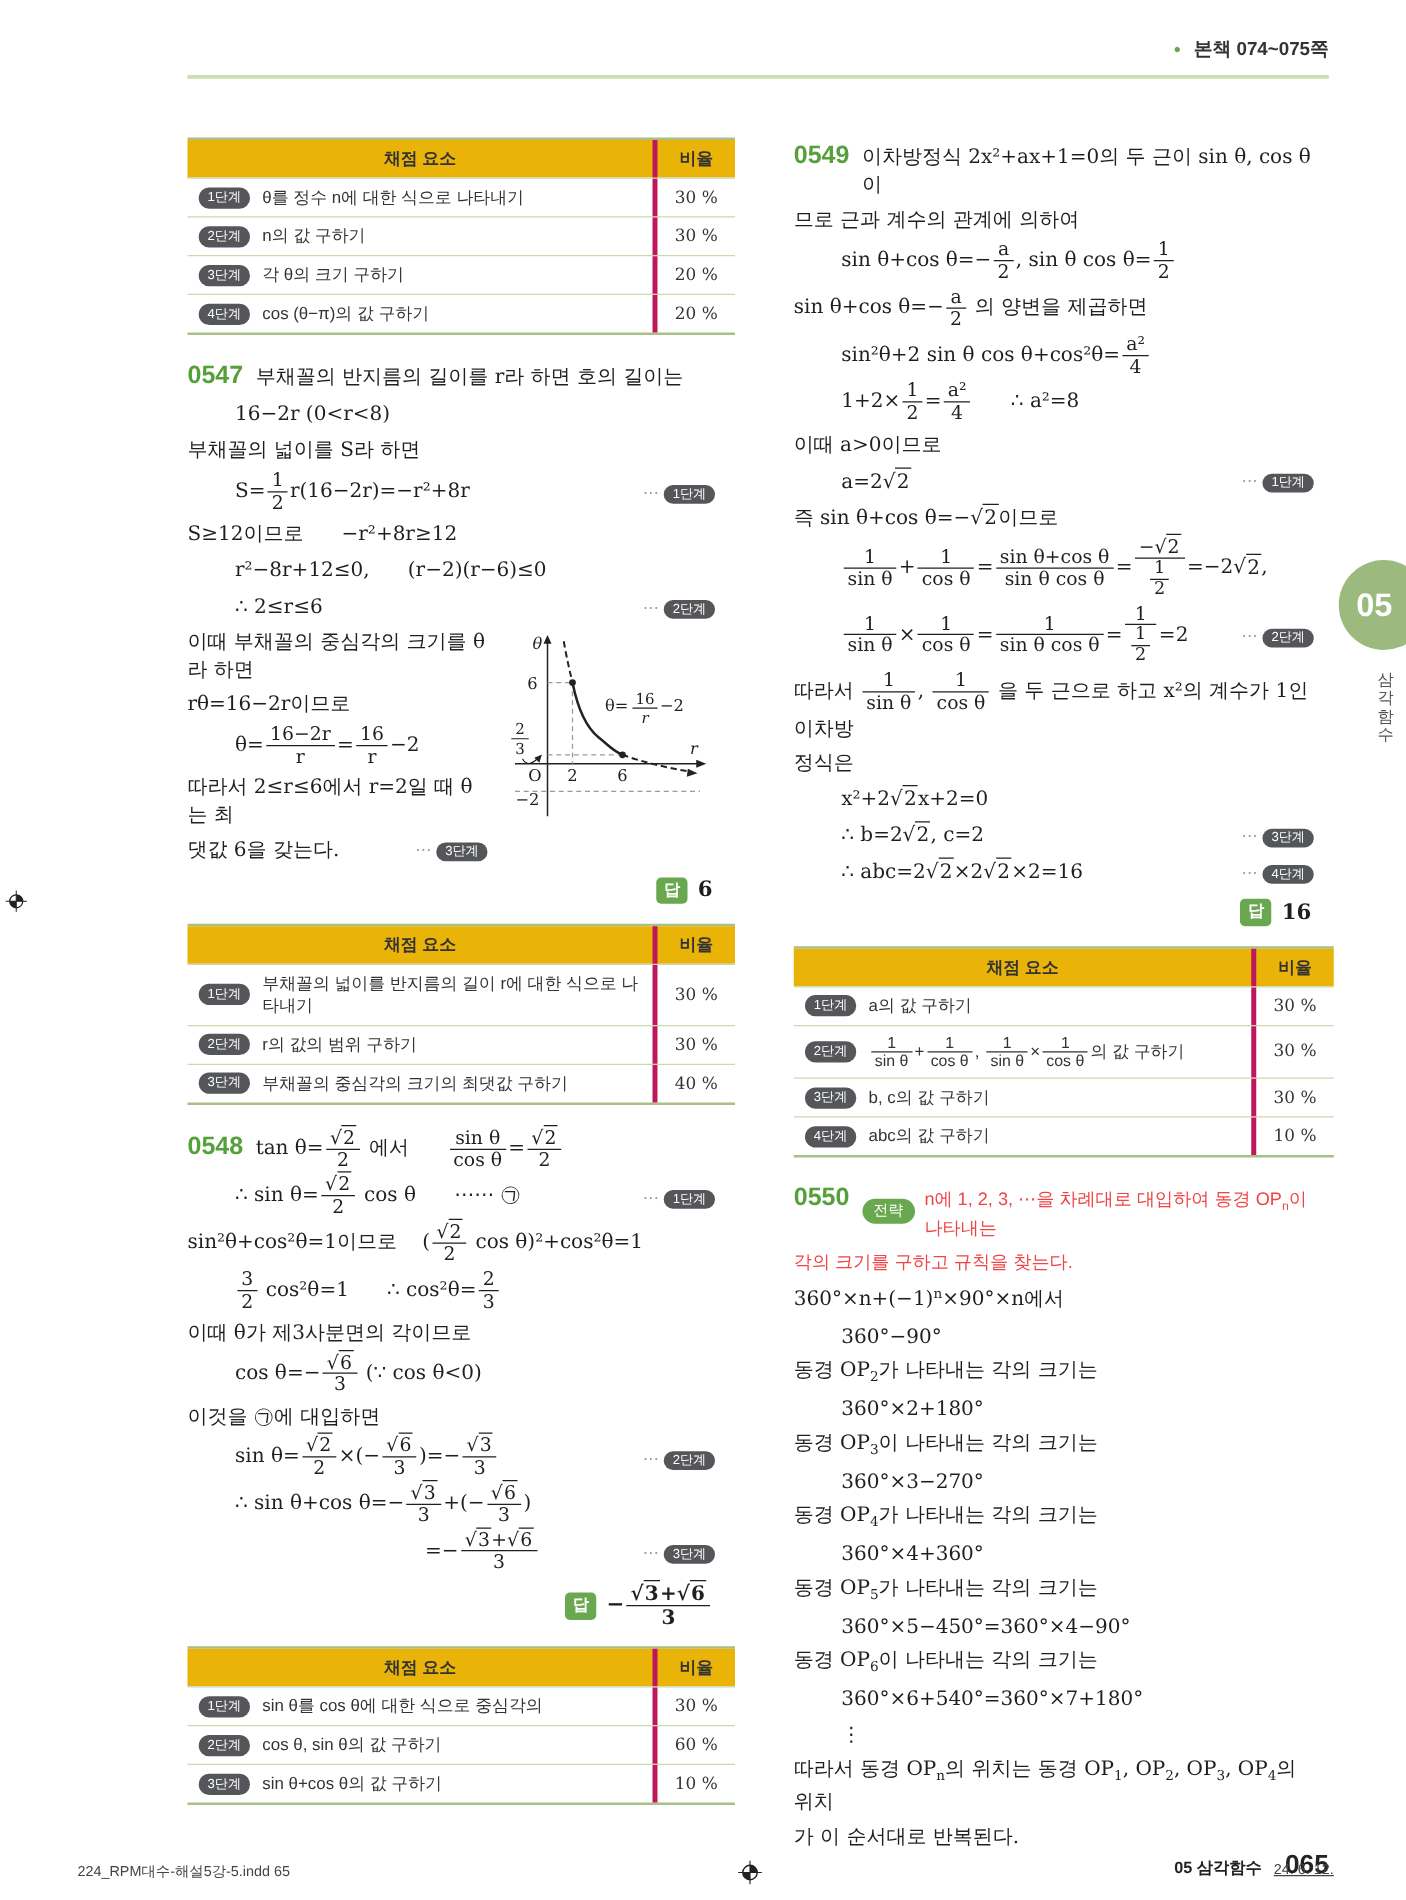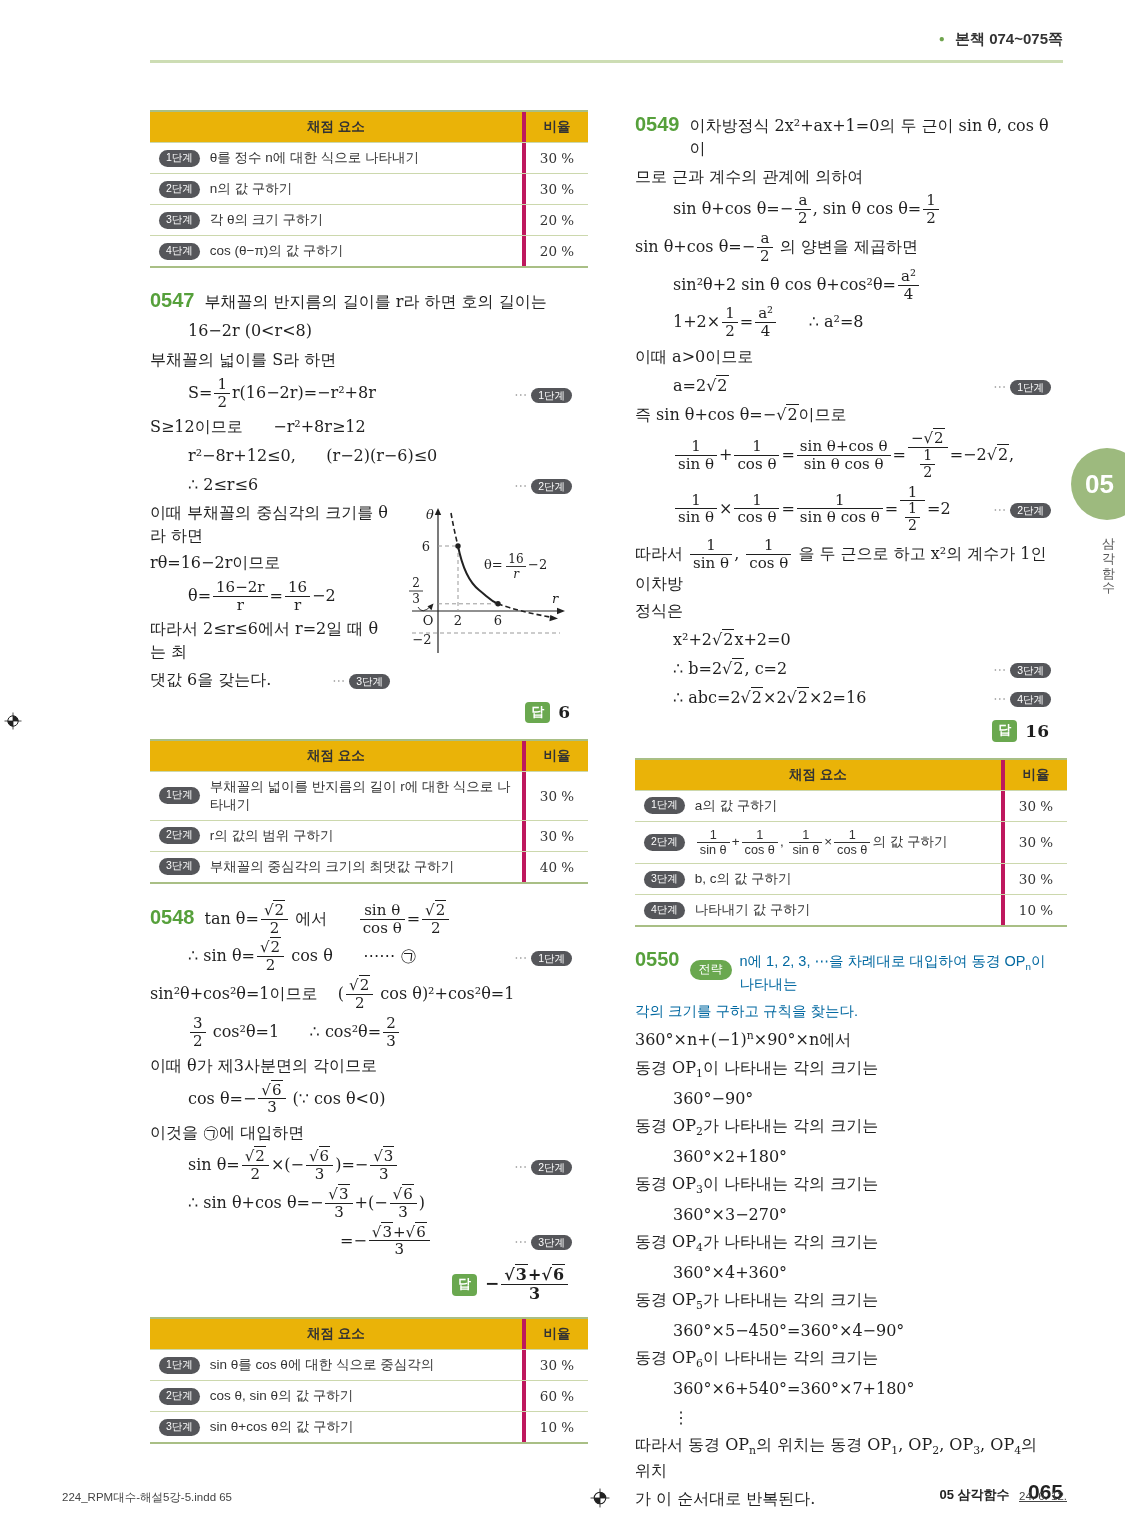--- a/index.html
+++ b/index.html
@@ -35,21 +35,21 @@
   .td-main .sb{margin-right:10px;}
   
   .problem{margin:6px 16px 10px 0;font-size:16px;line-height:1.45;}
   .ln{display:flex;justify-content:space-between;align-items:center;margin:3px 0;min-height:26px;}
   .ln .m{display:inline-block;}
   .phead{margin-top:14px;align-items:baseline;justify-content:flex-start;}
   .pnum{color:#56a03b;font-family:"Liberation Sans",sans-serif;font-weight:700;font-size:20px;
         margin-right:10px;flex:none;}
   .strat{background:#6aa84f;color:#fff;border-radius:10px;padding:1px 9px 2px 9px;font-size:12px;
          font-family:Liberation Serif, serif;margin-right:8px;flex:none;align-self:center;}
-  .m.s{font-family:"Liberation Sans",sans-serif;font-size:14.5px;color:#0369a1;}
+  .m.s{font-family:"Liberation Sans",sans-serif;font-size:14.5px;color:#ef4444;}
   .stepwrap{white-space:nowrap;margin-left:8px;flex:none;}
   .dots{color:#9a9a9a;font-size:13px;margin-right:4px;}
   
   .fr{display:inline-flex;flex-direction:column;text-align:center;vertical-align:middle;
       margin:0 2px;font-size:0.94em;line-height:1.12;}
   .fn{border-bottom:1px solid currentColor;padding:0 3px;}
   .fd{padding:0 3px;}
   .sq{white-space:nowrap;}
   .sq .ov{border-top:1px solid currentColor;padding:0 1px;}
   sup,sub{font-size:68%;}
@@ -511,39 +511,36 @@
         <div class="tr">
           <div class="td-main">
             <span class="sb">3단계</span>
             <span class="score-text">b, c의 값 구하기</span>
           </div>
           <div class="td-pct">30 %</div>
         </div>
         <div class="tr">
           <div class="td-main">
             <span class="sb">4단계</span>
-            <span class="score-text">나타내기 값 구하기</span>
+            <span class="score-text">abc의 값 구하기</span>
           </div>
           <div class="td-pct">10 %</div>
         </div>
       </div>
       <div class="problem">
         <div class="ln phead">
           <span class="pnum">0550</span>
           <span class="strat">전략</span>
           <span class="m s">n에 1, 2, 3, ⋯을 차례대로 대입하여 동경 OP<sub>n</sub>이 나타내는</span>
         </div>
         <div class="ln">
           <span class="m s">각의 크기를 구하고 규칙을 찾는다.</span>
         </div>
         <div class="ln">
           <span class="m">360°×n+(−1)<sup>n</sup>×90°×n에서</span>
-        </div>
-        <div class="ln">
-          <span class="m">동경 OP<sub>1</sub>이 나타내는 각의 크기는</span>
         </div>
         <div class="ln">
           <span class="m" style="padding-left: 38px;">360°−90°</span>
         </div>
         <div class="ln">
           <span class="m">동경 OP<sub>2</sub>가 나타내는 각의 크기는</span>
         </div>
         <div class="ln">
           <span class="m" style="padding-left: 38px;">360°×2+180°</span>
         </div>

